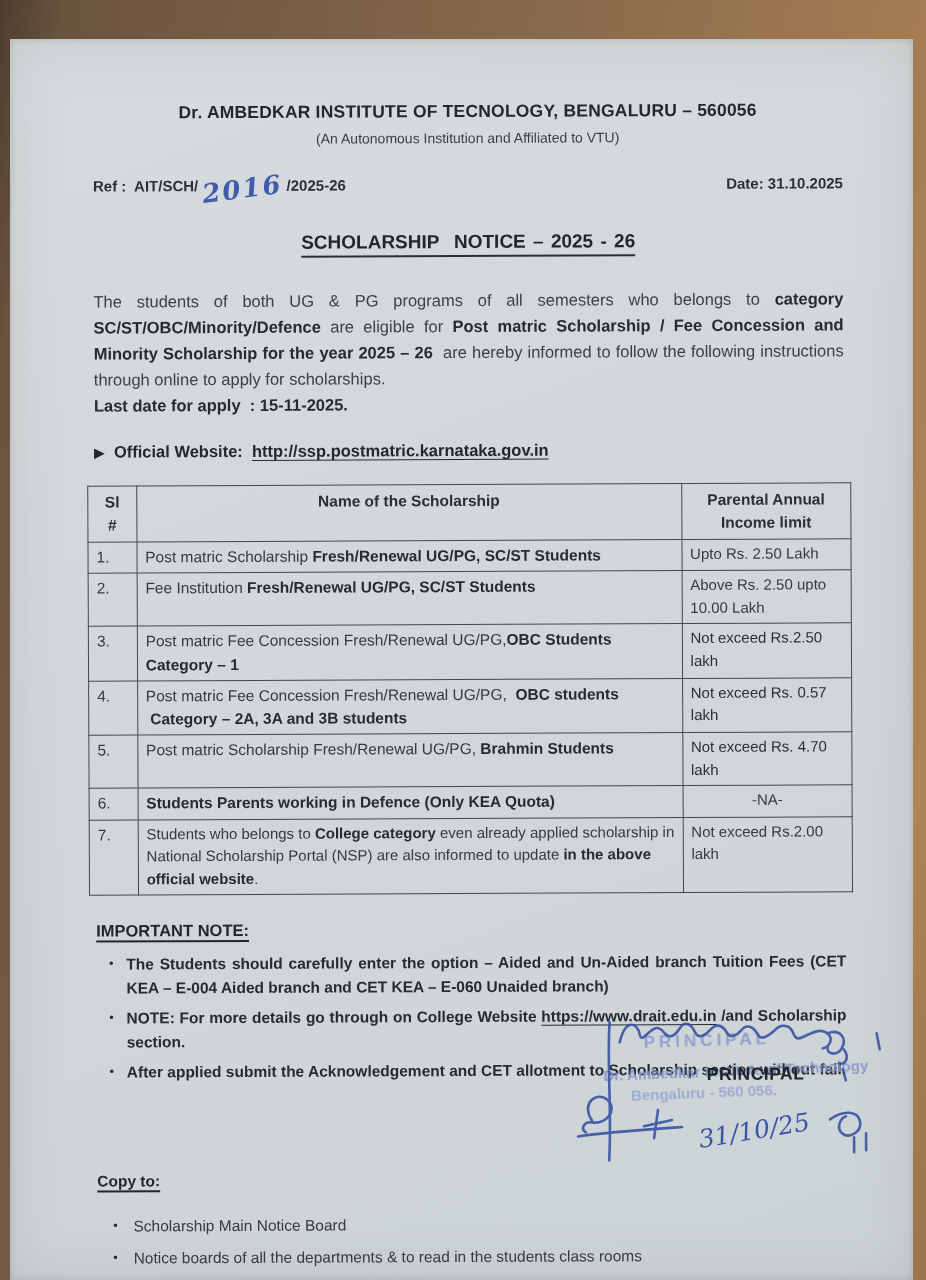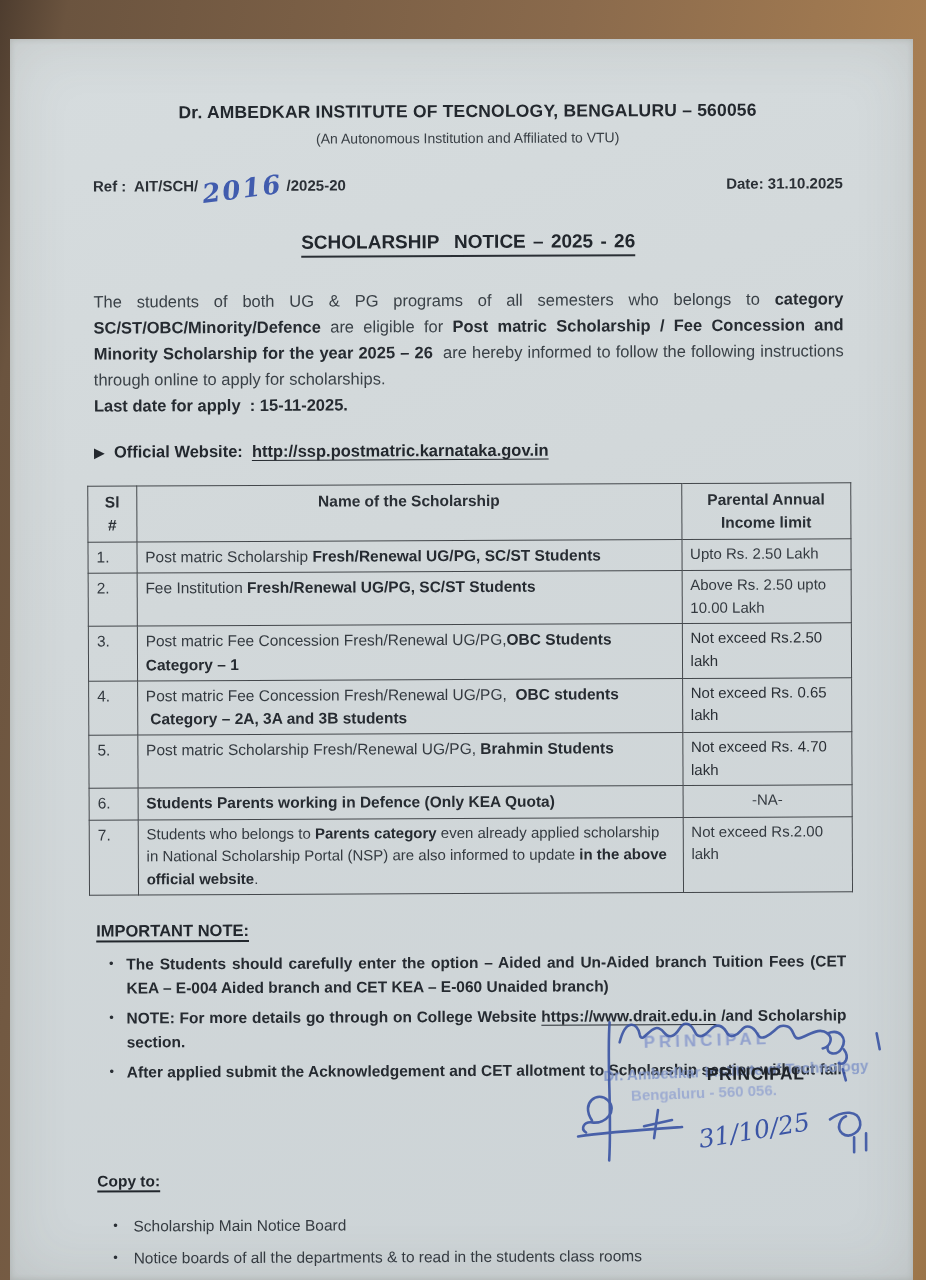--- a/index.html
+++ b/index.html
@@ -125,21 +125,21 @@
 <div class="paper">
   <div class="content">
 
     <div class="institute">Dr. AMBEDKAR INSTITUTE OF TECNOLOGY, BENGALURU – 560056</div>
     <div class="affiliation">(An Autonomous Institution and Affiliated to VTU)</div>
 
     <div class="ref-row">
       <div class="ref-left">
         <span>Ref :&nbsp; AIT/SCH/</span>
         <span class="hand">2016</span>
-        <span>/2025-20</span>
+        <span>/2025-26</span>
       </div>
       <div>Date: 31.10.2025</div>
     </div>
 
     <div class="notice-title">
       <span>SCHOLARSHIP&nbsp; NOTICE – 2025 - 26</span>
     </div>
 
     <div class="intro"><span>The students of both UG &amp; PG programs of all semesters who belongs to </span><span class="sb">category SC/ST/OBC/Minority/Defence</span><span> are eligible for </span><span class="sb">Post matric Scholarship / Fee Concession and Minority Scholarship for the year 2025 – 26</span><span>&nbsp; are hereby informed to follow the following instructions through online to apply for scholarships.</span></div>
     <div class="last-date">Last date for apply&nbsp; : 15-11-2025.</div>
@@ -176,35 +176,35 @@
           <td class="td-income">Above Rs. 2.50 upto 10.00 Lakh</td>
         </tr>
         <tr class="r3">
           <td class="td-sl">3.</td>
           <td class="td-name"><span>Post matric Fee Concession Fresh/Renewal UG/PG,</span><span class="sb">OBC Students Category – 1</span></td>
           <td class="td-income">Not exceed Rs.2.50 lakh</td>
         </tr>
         <tr class="r4">
           <td class="td-sl">4.</td>
           <td class="td-name"><span>Post matric Fee Concession Fresh/Renewal UG/PG, &nbsp;</span><span class="sb">OBC students &nbsp;Category – 2A, 3A and 3B students</span></td>
-          <td class="td-income">Not exceed Rs. 0.65 lakh</td>
+          <td class="td-income">Not exceed Rs. 0.57 lakh</td>
         </tr>
         <tr class="r5">
           <td class="td-sl">5.</td>
           <td class="td-name"><span>Post matric Scholarship Fresh/Renewal UG/PG, </span><span class="sb">Brahmin Students</span></td>
           <td class="td-income">Not exceed Rs. 4.70 lakh</td>
         </tr>
         <tr class="r6">
           <td class="td-sl">6.</td>
           <td class="td-name"><span class="sb">Students Parents working in Defence (Only KEA Quota)</span></td>
           <td class="td-income">-NA-</td>
         </tr>
         <tr class="r7">
           <td class="td-sl">7.</td>
-          <td class="td-name"><span>Students who belongs to </span><span class="sb">Parents category</span><span> even already applied scholarship in National Scholarship Portal (NSP) are also informed to update </span><span class="sb">in the above official website</span><span>.</span></td>
+          <td class="td-name"><span>Students who belongs to </span><span class="sb">College category</span><span> even already applied scholarship in National Scholarship Portal (NSP) are also informed to update </span><span class="sb">in the above official website</span><span>.</span></td>
           <td class="td-income">Not exceed Rs.2.00 lakh</td>
         </tr>
       </tbody>
     </table>
 
     <div class="imp-heading">IMPORTANT NOTE:</div>
     <div class="blist imp">
       <div class="bitem">
         <span class="dot">•</span>
         <span class="btxt"><span class="sb">The Students should carefully enter the option – Aided and Un-Aided branch Tuition Fees (CET KEA – E-004 Aided branch and CET KEA – E-060 Unaided branch)</span></span>

